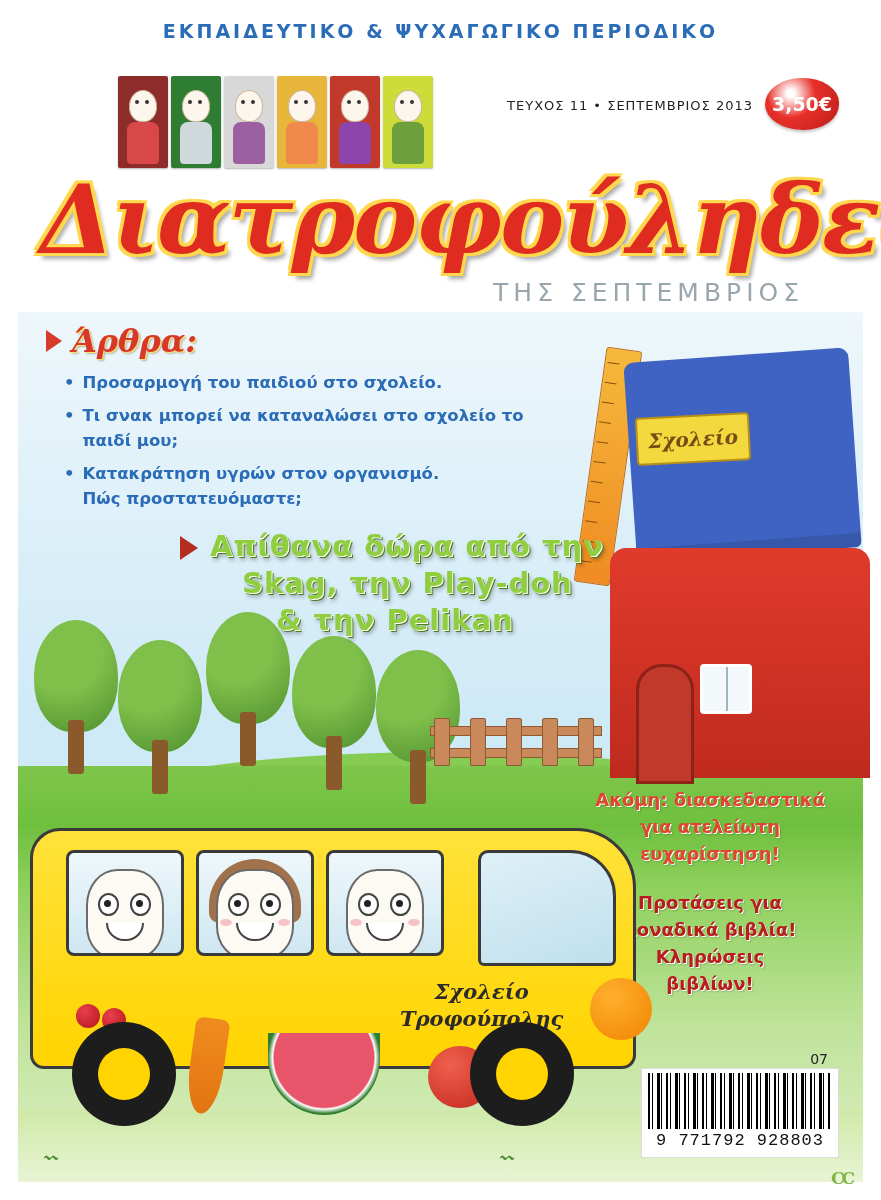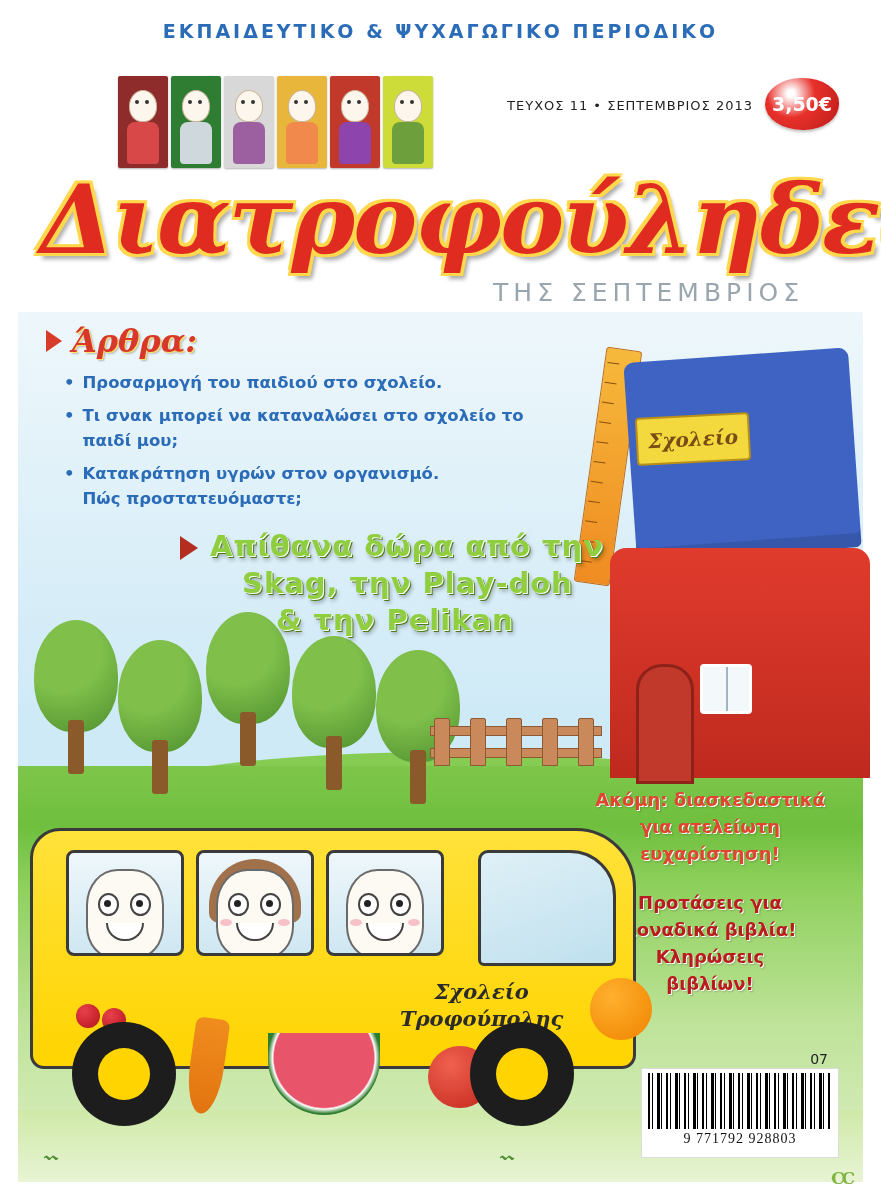--- a/index.html
+++ b/index.html
@@ -524,23 +524,23 @@
   }
   .bars {
     height: 56px;
     background:
       repeating-linear-gradient(90deg,
         #000 0 2px, #fff 2px 4px, #000 4px 5px, #fff 5px 9px,
         #000 9px 12px, #fff 12px 13px, #000 13px 14px, #fff 14px 18px);
   }
   .barcode-digits {
     text-align: center;
-    font-size: 14px;
+    font-size: 17px;
     letter-spacing: 1px;
-    font-family: Liberation Serif, serif;
+    font-family: Liberation Mono, monospace;
     color: #111;
     margin-top: 2px;
   }
   .cc-logo {
     position: absolute;
     right: 18px; bottom: 12px;
     width: 32px; height: 20px;
     color: #7fb542;
     font-family: "DejaVu Serif", serif;
     font-weight: bold;

